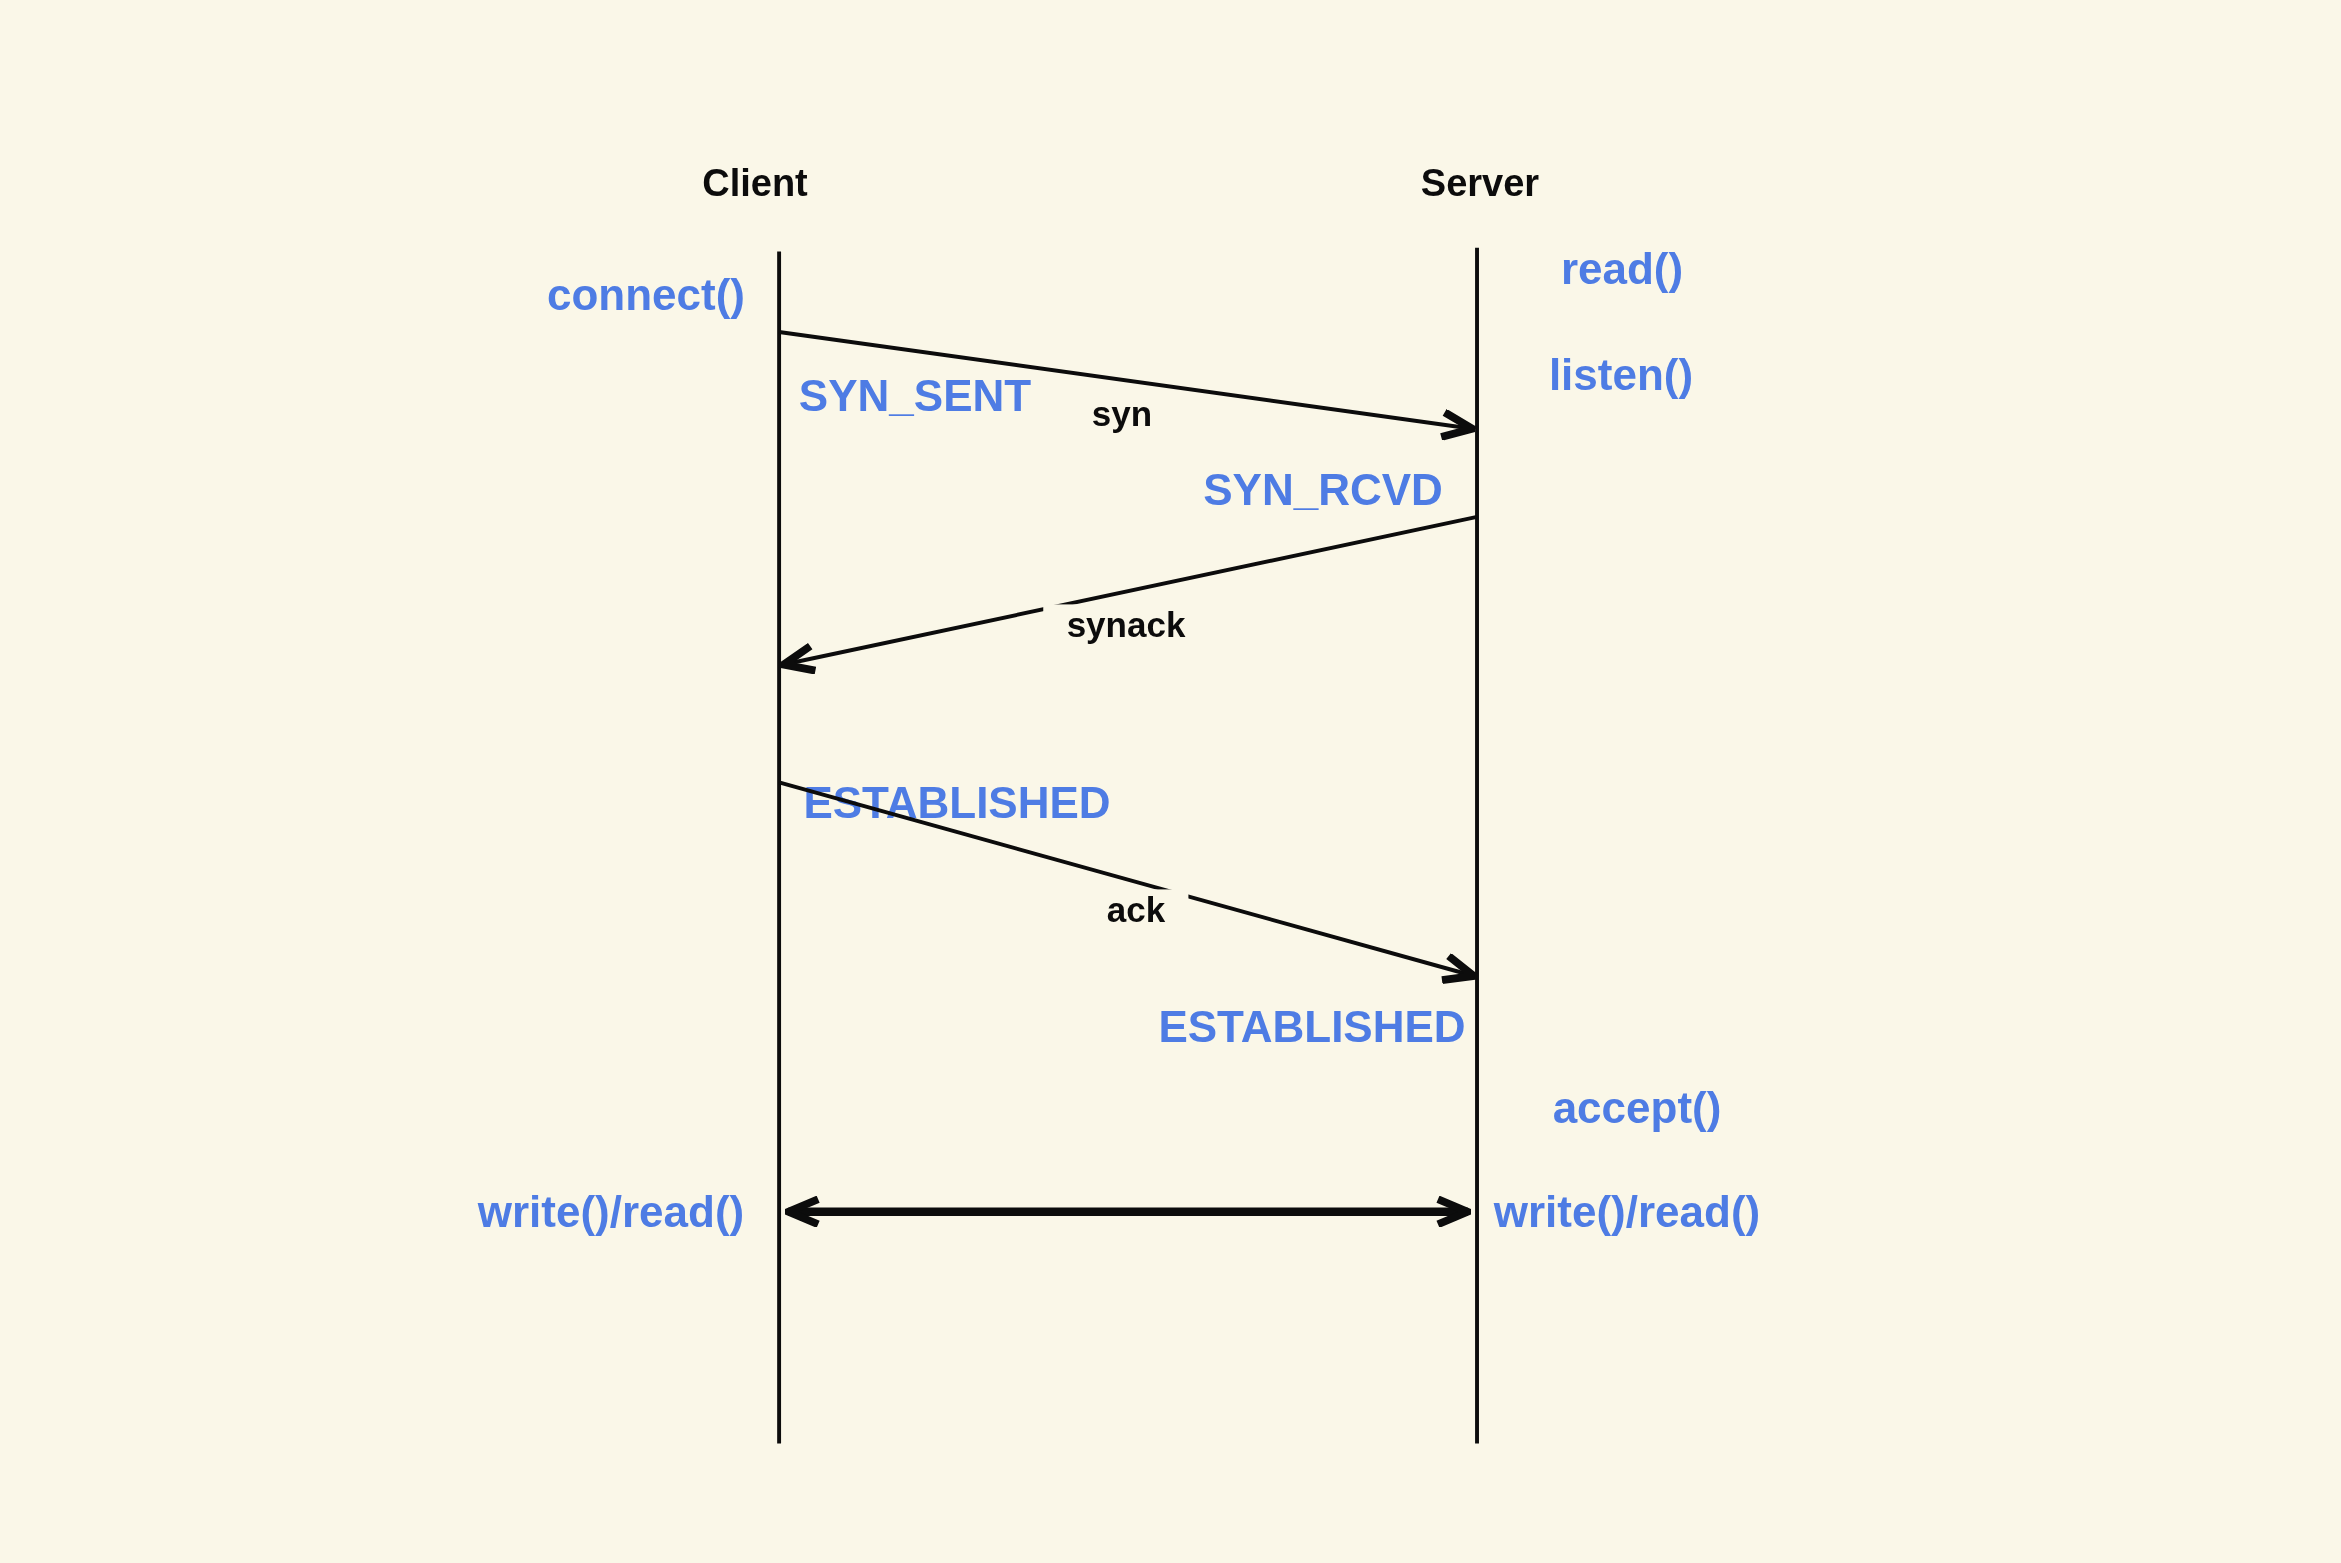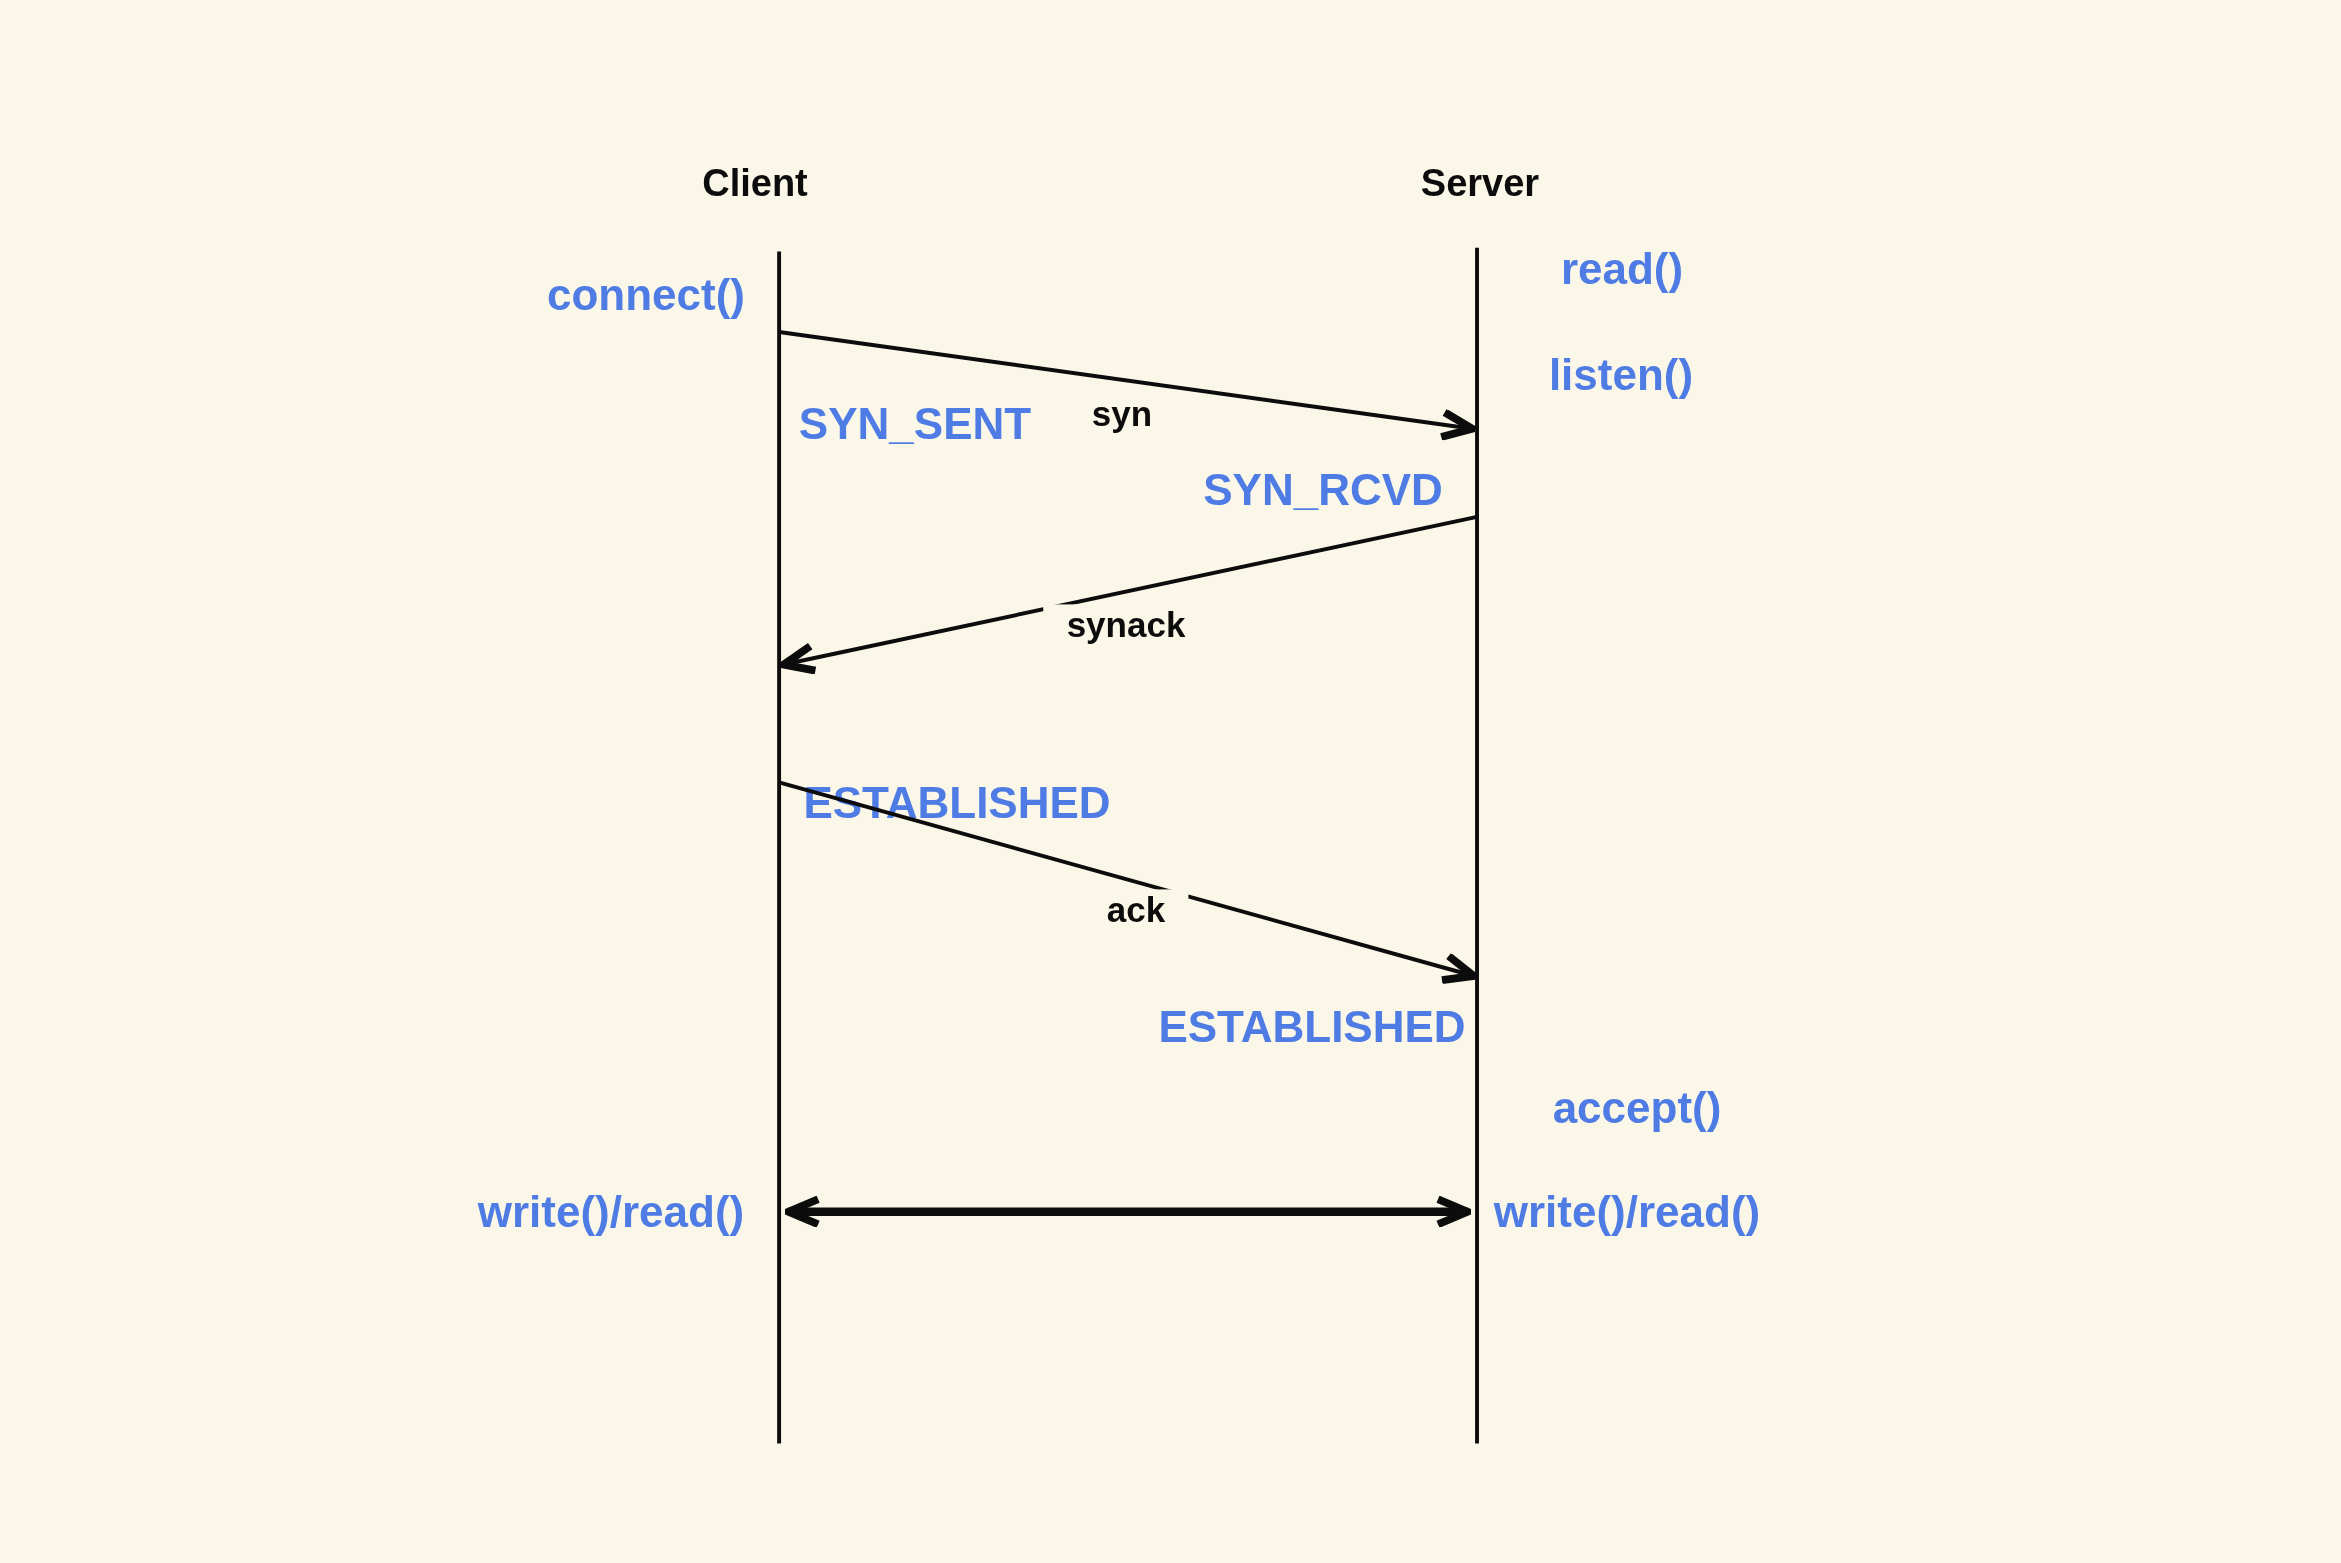--- a/index.html
+++ b/index.html
@@ -64,21 +64,21 @@
     fill:none;
     stroke-width:10;
   }
 </style>
 </head>
 <body>
 
 <div class="stage">
 
   <span class="lbl blue" style="left:646px;  top:295px;">connect()</span>
-  <span class="lbl blue" style="left:915px; top:396px;margin-top:28px;">SYN_SENT</span>
+  <span class="lbl blue" style="left:915px; top:396px;">SYN_SENT</span>
   <span class="lbl blue" style="left:957px; top:803px;">ESTABLISHED</span>
   <span class="lbl blue" style="left:611px;  top:1212px;">write()/read()</span>
 
   <span class="lbl blue" style="left:1622px; top:269px;">read()</span>
   <span class="lbl blue" style="left:1621px; top:375px;">listen()</span>
   <span class="lbl blue" style="left:1323px; top:490px;">SYN_RCVD</span>
   <span class="lbl blue" style="left:1312px; top:1027px;">ESTABLISHED</span>
   <span class="lbl blue" style="left:1625px; top:1108px;margin-left:12px;">accept()</span>
   <span class="lbl blue" style="left:1627px; top:1212px;">write()/read()</span>
 

